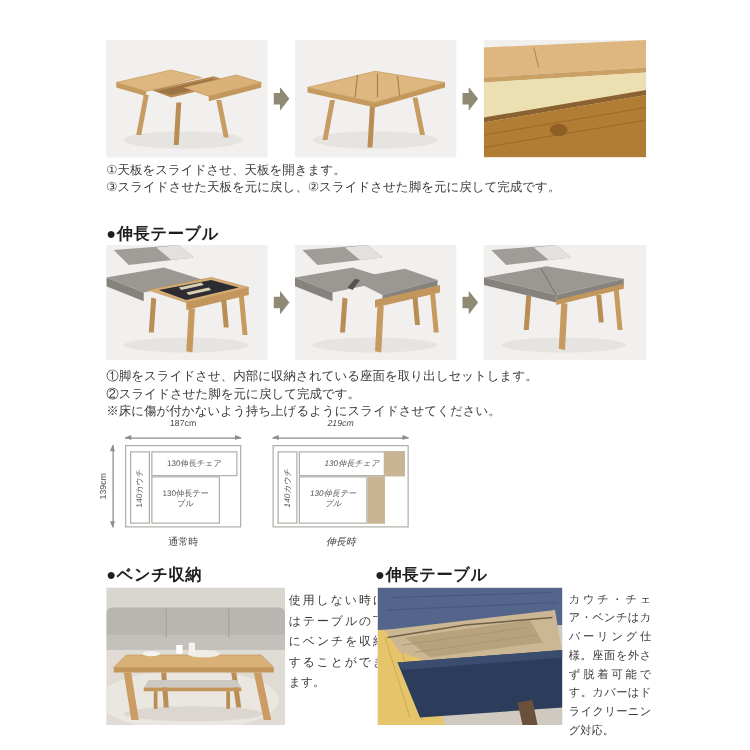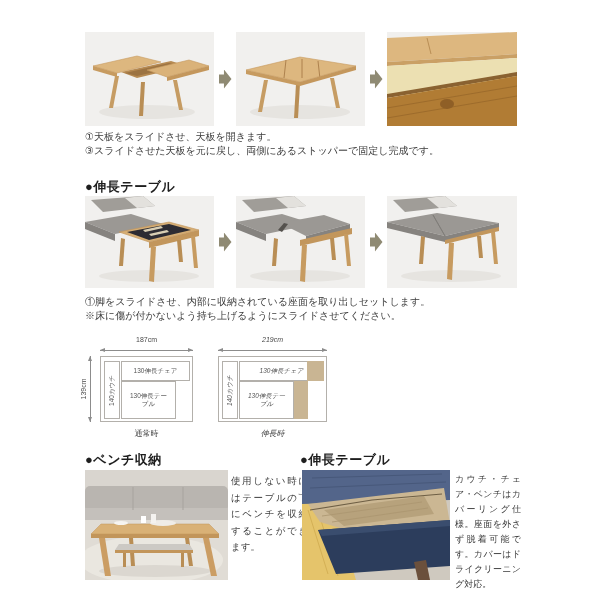--- a/index.html
+++ b/index.html
@@ -97,21 +97,21 @@
         <polygon points="0,66 130,44 130,94 0,94" fill="#b17c34"></polygon>
         <path d="M0,76 L130,54 M0,86 L130,64" stroke="#9d6c2c" stroke-width="1" fill="none"></path>
         <ellipse cx="60" cy="72" rx="7" ry="5" fill="#8f5f26"></ellipse>
         <path d="M40,6 L44,22" stroke="#b98e55" stroke-width="1"></path>
       </svg>
     </div>
   </div>
 
   <div class="steps" style="top:130px;">
     <div>①天板をスライドさせ、天板を開きます。</div>
-    <div>③スライドさせた天板を元に戻し、両側にあるストッパーで固定し完成です。</div>
+    <div>③スライドさせた天板を元に戻し、②スライドさせた脚を元に戻して完成です。</div>
   </div>
 
   <div class="sec-title" style="top:178px;">●伸長テーブル</div>
 
   <div class="photo-row" style="top:196px;height:92px;">
     <div class="photo" style="width:129px;height:92px;">
       <svg viewBox="0 0 129 92" width="129" height="92">
         <ellipse cx="64" cy="80" rx="50" ry="6" fill="#e6e4e0"></ellipse>
         <polygon points="6,4 58,0 70,10 18,16" fill="#a09d98"></polygon>
         <polygon points="40,2 58,0 70,10 52,12" fill="#e3e1dd"></polygon>
@@ -164,20 +164,21 @@
         <polygon points="62,46 67,47 65,84 60,83" fill="#c79b60"></polygon>
         <polygon points="104,36 108,36 111,68 107,68" fill="#c79b60"></polygon>
         <polygon points="34,40 38,41 36,68 32,68" fill="#b98e55"></polygon>
         <polygon points="90,40 94,40 96,62 92,62" fill="#b98e55"></polygon>
       </svg>
     </div>
   </div>
 
   <div class="steps" style="top:296px;font-family:Liberation Mono, monospace;">
     <div>①脚をスライドさせ、内部に収納されている座面を取り出しセットします。</div>
+    <div>②スライドさせた脚を元に戻して完成です。</div>
     <div>※床に傷が付かないよう持ち上げるようにスライドさせてください。</div>
   </div>
 
   <div class="diagrams">
 
     <div class="diag" style="left:0;width:110px;">
       <div class="wlabel" style="left:12px;width:93px;">187cm</div>
       <div class="dim-h" style="left:12px;width:93px;"></div>
       <div class="dim-v">
         <span class="vtext">139cm</span>

